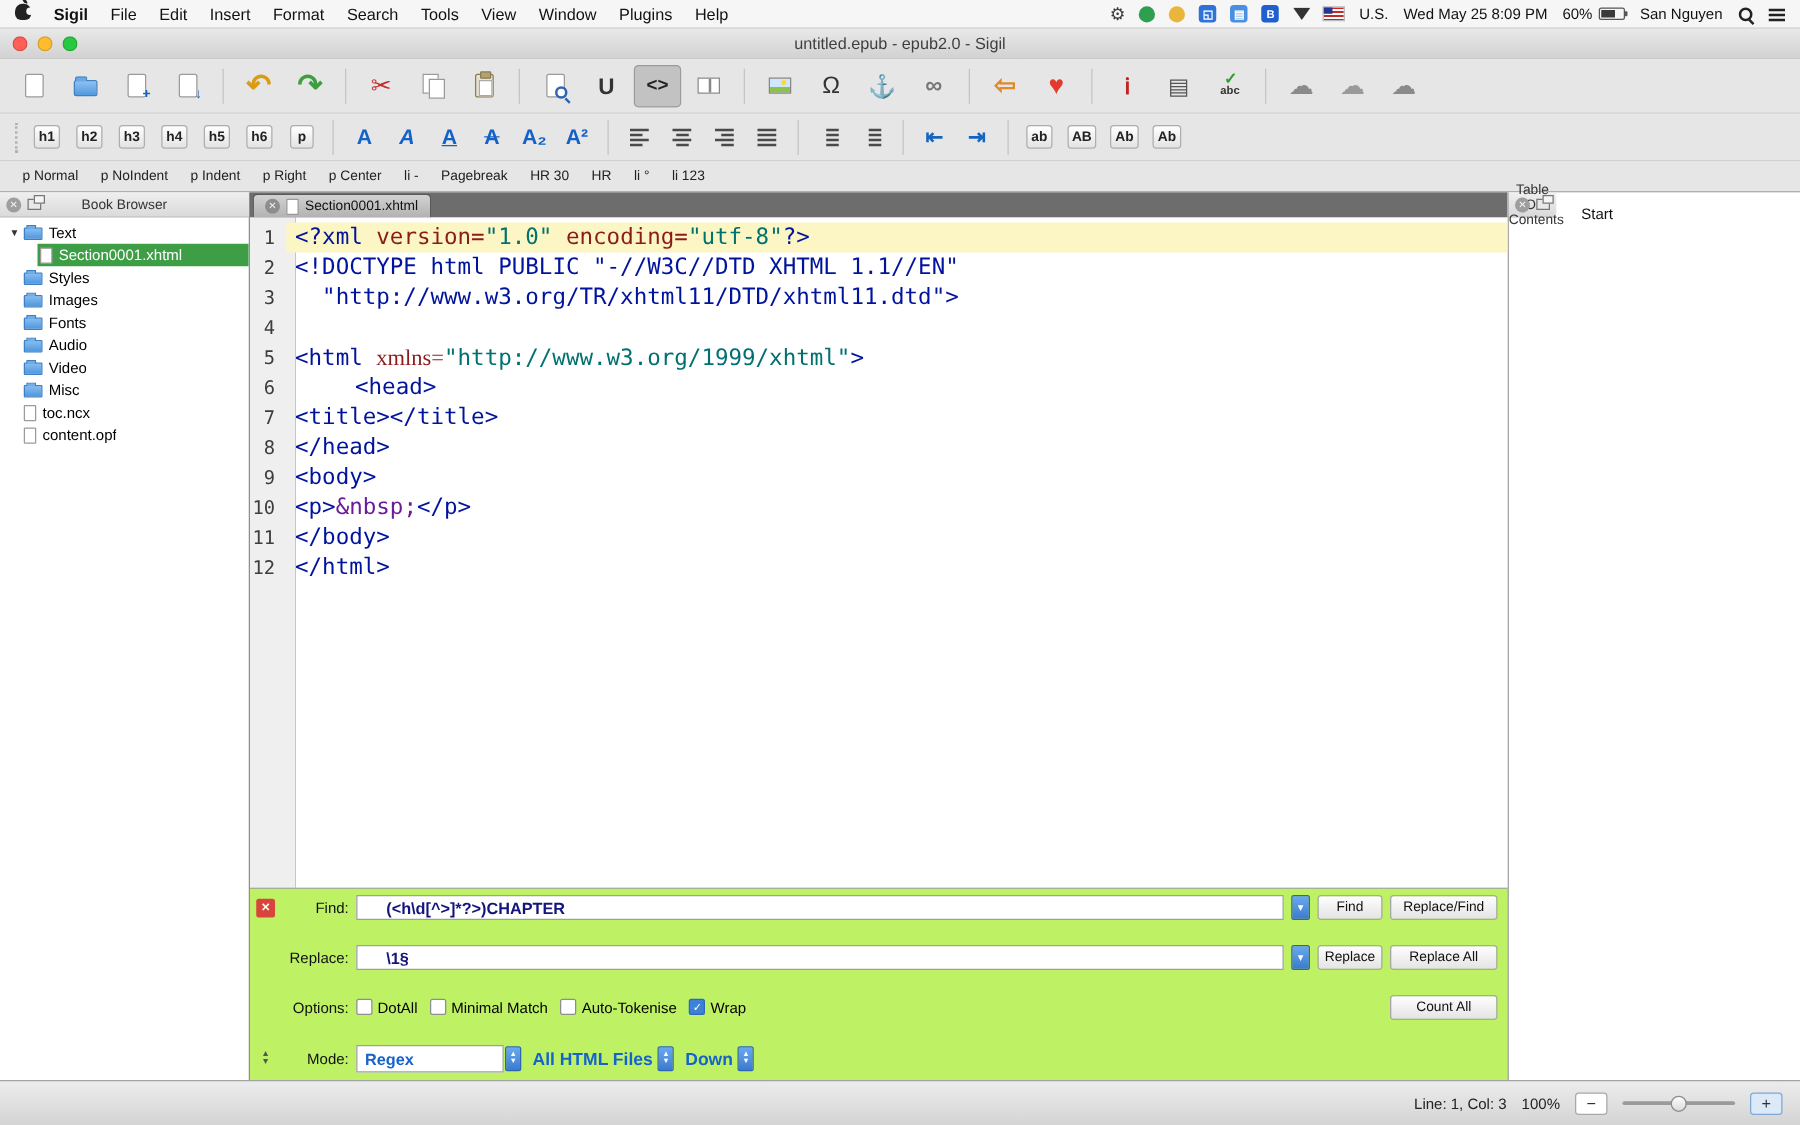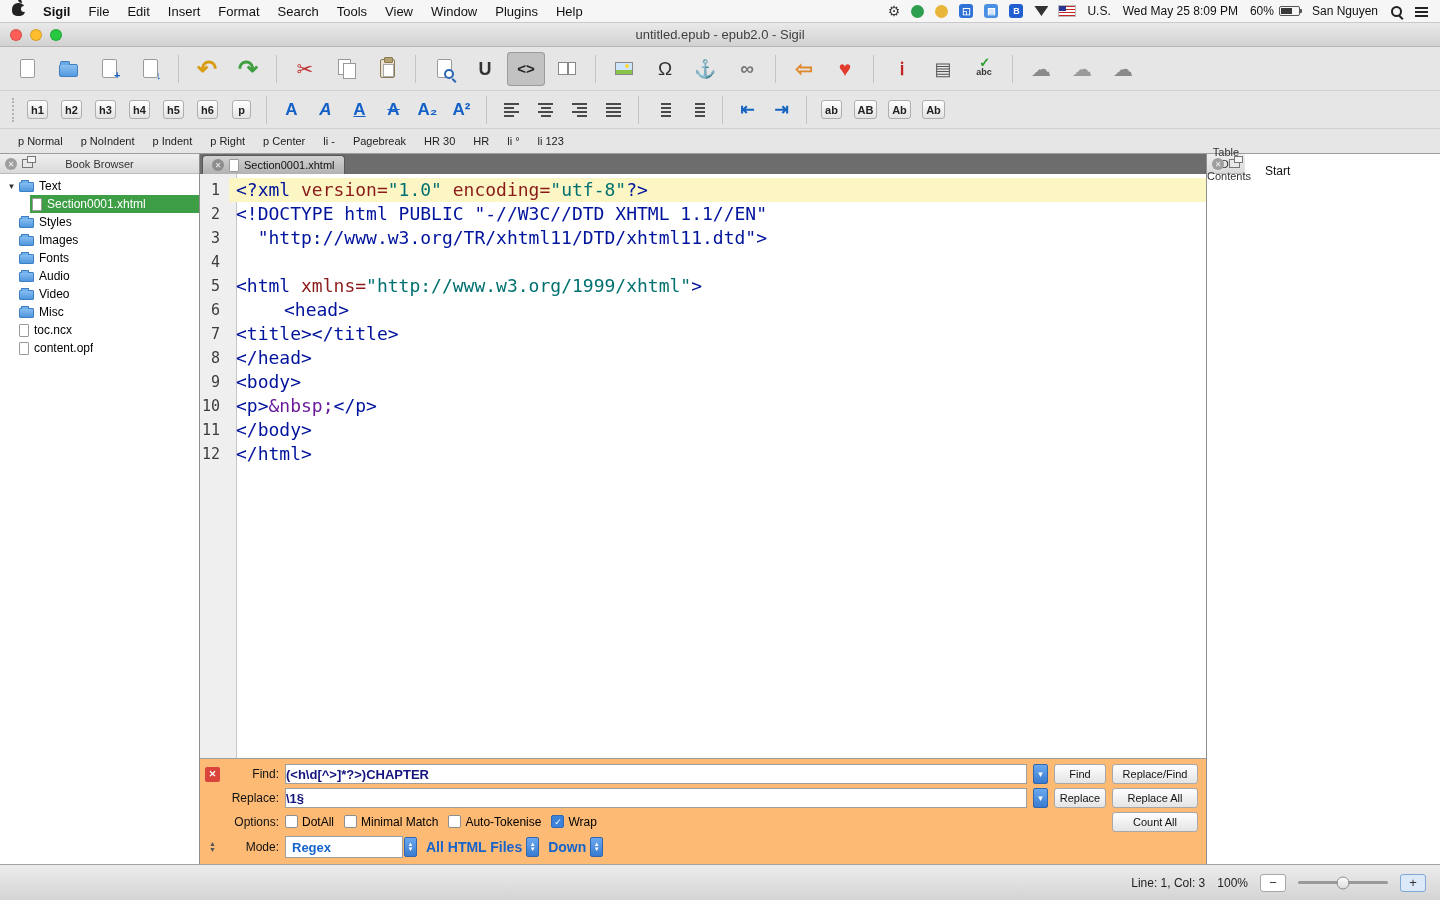--- a/index.html
+++ b/index.html
@@ -112,25 +112,25 @@
   .tab-close::before{content:"✕";position:absolute;left:50%;top:50%;transform:translate(-50%,-50%);color:#eee;font-size:8px}
 
   .editor{flex:1;position:relative;overflow:hidden;font-family:"DejaVu Sans Mono",monospace;padding-top:4px;
           background:linear-gradient(90deg,#efefef 0,#efefef 36px,#c6c6c6 36px,#c6c6c6 37px,#ffffff 37px)}
   .code-line{display:flex;height:24px;line-height:24px}
   .ln{width:28px;padding-right:8px;text-align:right;font-size:15px;color:#3d3d3d;flex:none}
   .lt{flex:1;margin-left:1px;padding-left:7px;font-size:18px;white-space:pre}
   .code-line.current .lt{background:#fbf6c3}
 
   
-  .findreplace{background:#fdba74;border-top:1px solid #9d9d9d;padding:5px 8px 6px 4px;font-size:12px;display:flex;flex-direction:column;gap:4px;flex:none}
+  .findreplace{background:#bef264;border-top:1px solid #9d9d9d;padding:5px 8px 6px 4px;font-size:12px;display:flex;flex-direction:column;gap:20px;flex:none}
   .fr-row{display:flex;align-items:center;gap:6px}
   .fr-c1{width:17px;flex:none;display:flex;justify-content:center;align-items:center}
   .fr-label{width:52px;flex:none;text-align:right;color:#111}
-  .fr-input{flex:1;height:20px;background:#fff;border:1px solid #9f9f9f;display:flex;align-items:center;padding:0 0;font-weight:bold;color:#14147e;font-size:13px;overflow:hidden;white-space:nowrap}
+  .fr-input{flex:1;height:20px;background:#fff;border:1px solid #9f9f9f;display:flex;align-items:center;padding:0 23px;font-weight:bold;color:#14147e;font-size:13px;overflow:hidden;white-space:nowrap}
   .fr-arrow{width:15px;height:20px;background:linear-gradient(#6aa9ef,#3a7bd0);border:1px solid #2f66b0;border-radius:2px;position:relative;flex:none}
   .fr-arrow::before{content:"▾";position:absolute;left:50%;top:50%;transform:translate(-50%,-50%);color:#fff;font-size:9px}
   .fr-btn{height:20px;background:linear-gradient(#fefefe,#e4e4e4);border:1px solid #a8a8a8;border-radius:3px;font-size:11px;display:flex;align-items:center;justify-content:center;color:#111;flex:none}
   .w1{width:52px}.w2{width:86px}
   .fr-spacer{width:52px;flex:none}
   .fr-close{width:15px;height:15px;background:#d9453a;border-radius:2px;position:relative}
   .fr-close::before{content:"✕";position:absolute;left:50%;top:50%;transform:translate(-50%,-50%);color:#fff;font-size:9px;font-weight:bold}
   .fr-opts{flex:1;display:flex;align-items:center;gap:10px}
   .cb-item{display:flex;align-items:flex-start;gap:4px}
   .cb{width:13px;height:13px;background:#fff;border:1px solid #8e8e8e;border-radius:2px;display:flex;align-items:center;justify-content:center;font-size:9px;color:#fff;flex:none}
@@ -499,21 +499,21 @@
             <div class="code-line" data-name="code-line-3">
               <span class="ln" data-name="line-number">3</span>
               <span class="lt" data-name="line-text"><span style="color: rgb(0, 19, 156);">  "http://www.w3.org/TR/xhtml11/DTD/xhtml11.dtd"&gt;</span></span>
             </div>
             <div class="code-line" data-name="code-line-4">
               <span class="ln" data-name="line-number">4</span>
               <span class="lt" data-name="line-text"></span>
             </div>
             <div class="code-line" data-name="code-line-5">
               <span class="ln" data-name="line-number">5</span>
-              <span class="lt" data-name="line-text"><span style="color: rgb(0, 19, 156);">&lt;html </span><span style="color: rgb(139, 26, 26);">xmlns=</span><span style="color: rgb(0, 112, 112);">"http://www.w3.org/1999/xhtml"</span><span style="color: rgb(0, 19, 156);">&gt;</span></span>
+              <span class="lt" data-name="line-text"><span style="color: rgb(0, 19, 156);">&lt;html </span><span style="color: rgb(139, 26, 26); font-family: Liberation Serif, serif;">xmlns=</span><span style="color: rgb(0, 112, 112);">"http://www.w3.org/1999/xhtml"</span><span style="color: rgb(0, 19, 156);">&gt;</span></span>
             </div>
             <div class="code-line" data-name="code-line-6">
               <span class="ln" data-name="line-number">6</span>
               <span class="lt" data-name="line-text"><span style="color: rgb(0, 19, 156); padding-left: 48px;">&lt;head&gt;</span></span>
             </div>
             <div class="code-line" data-name="code-line-7">
               <span class="ln" data-name="line-number">7</span>
               <span class="lt" data-name="line-text"><span style="color: rgb(0, 19, 156);">&lt;title&gt;&lt;/title&gt;</span></span>
             </div>
             <div class="code-line" data-name="code-line-8">

